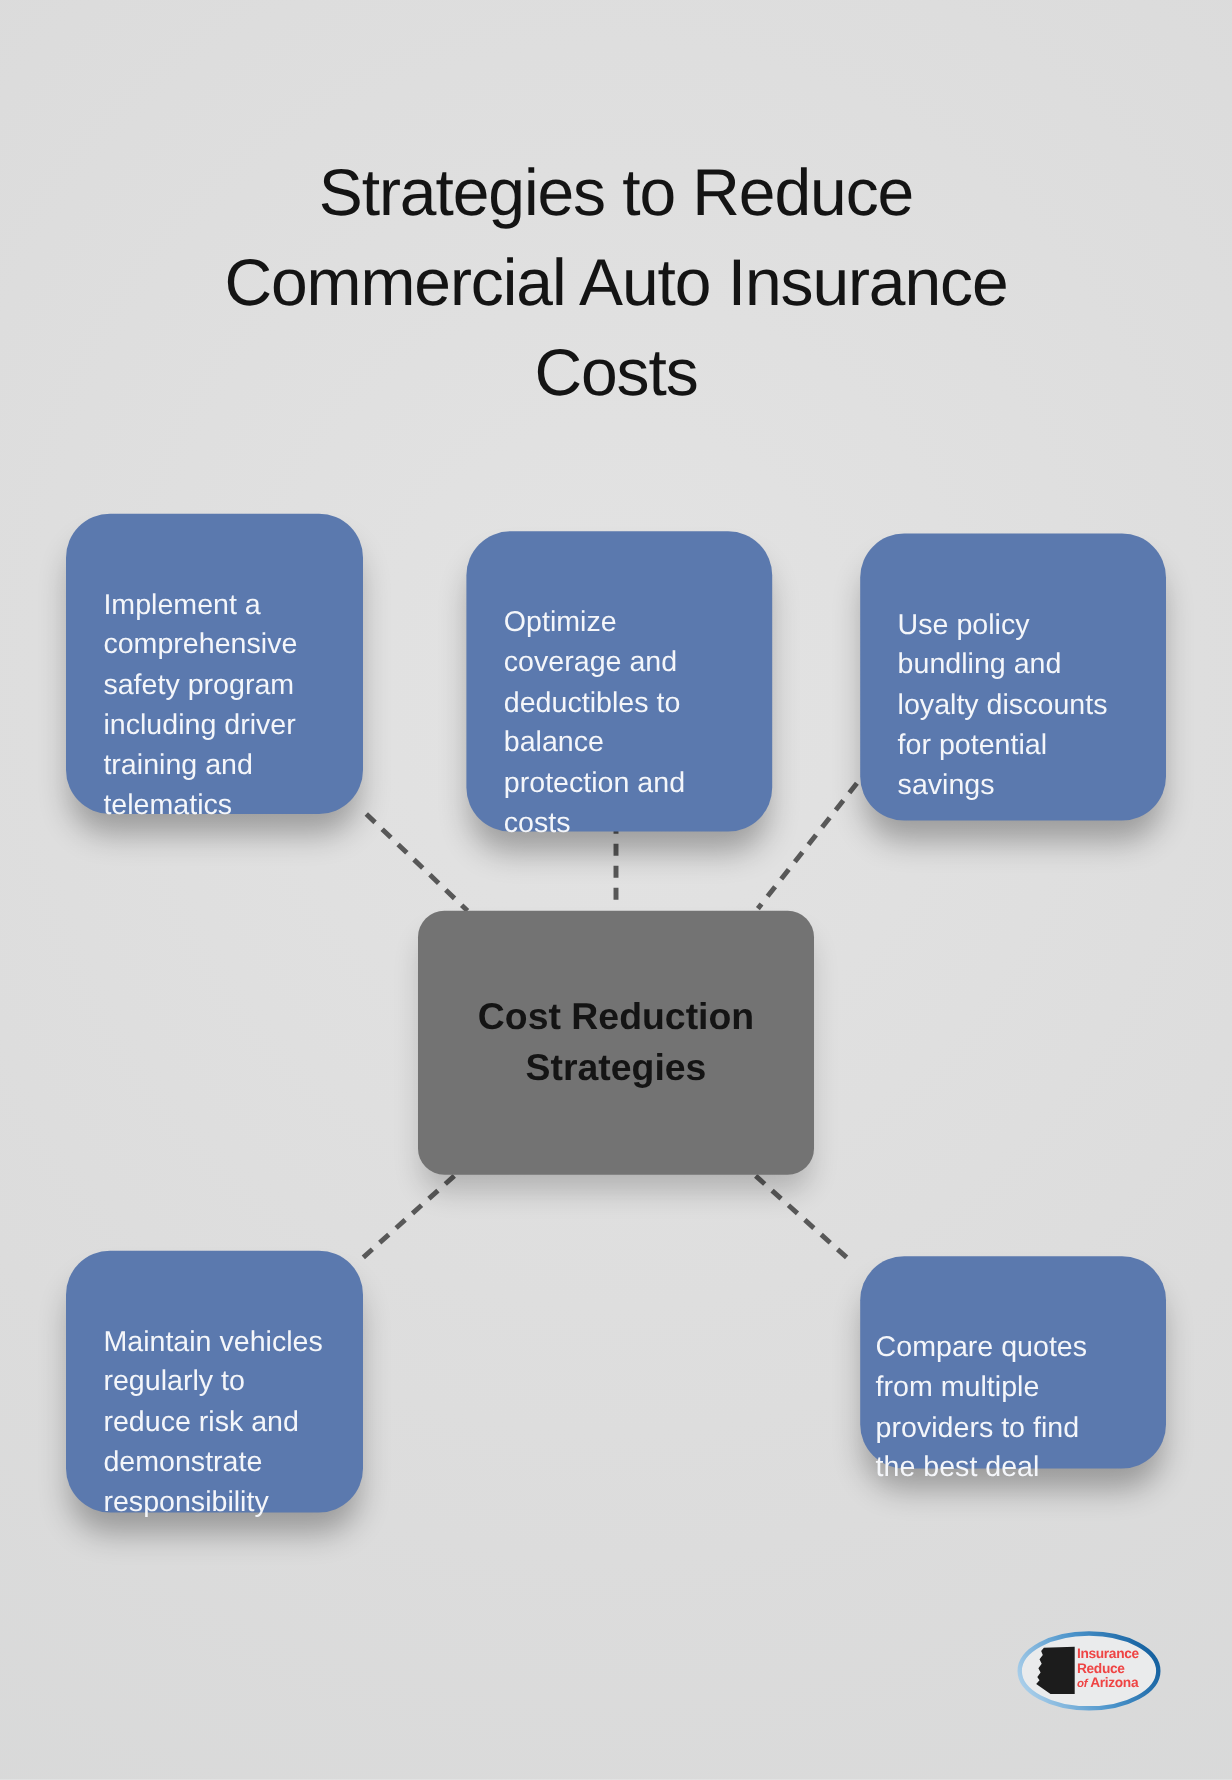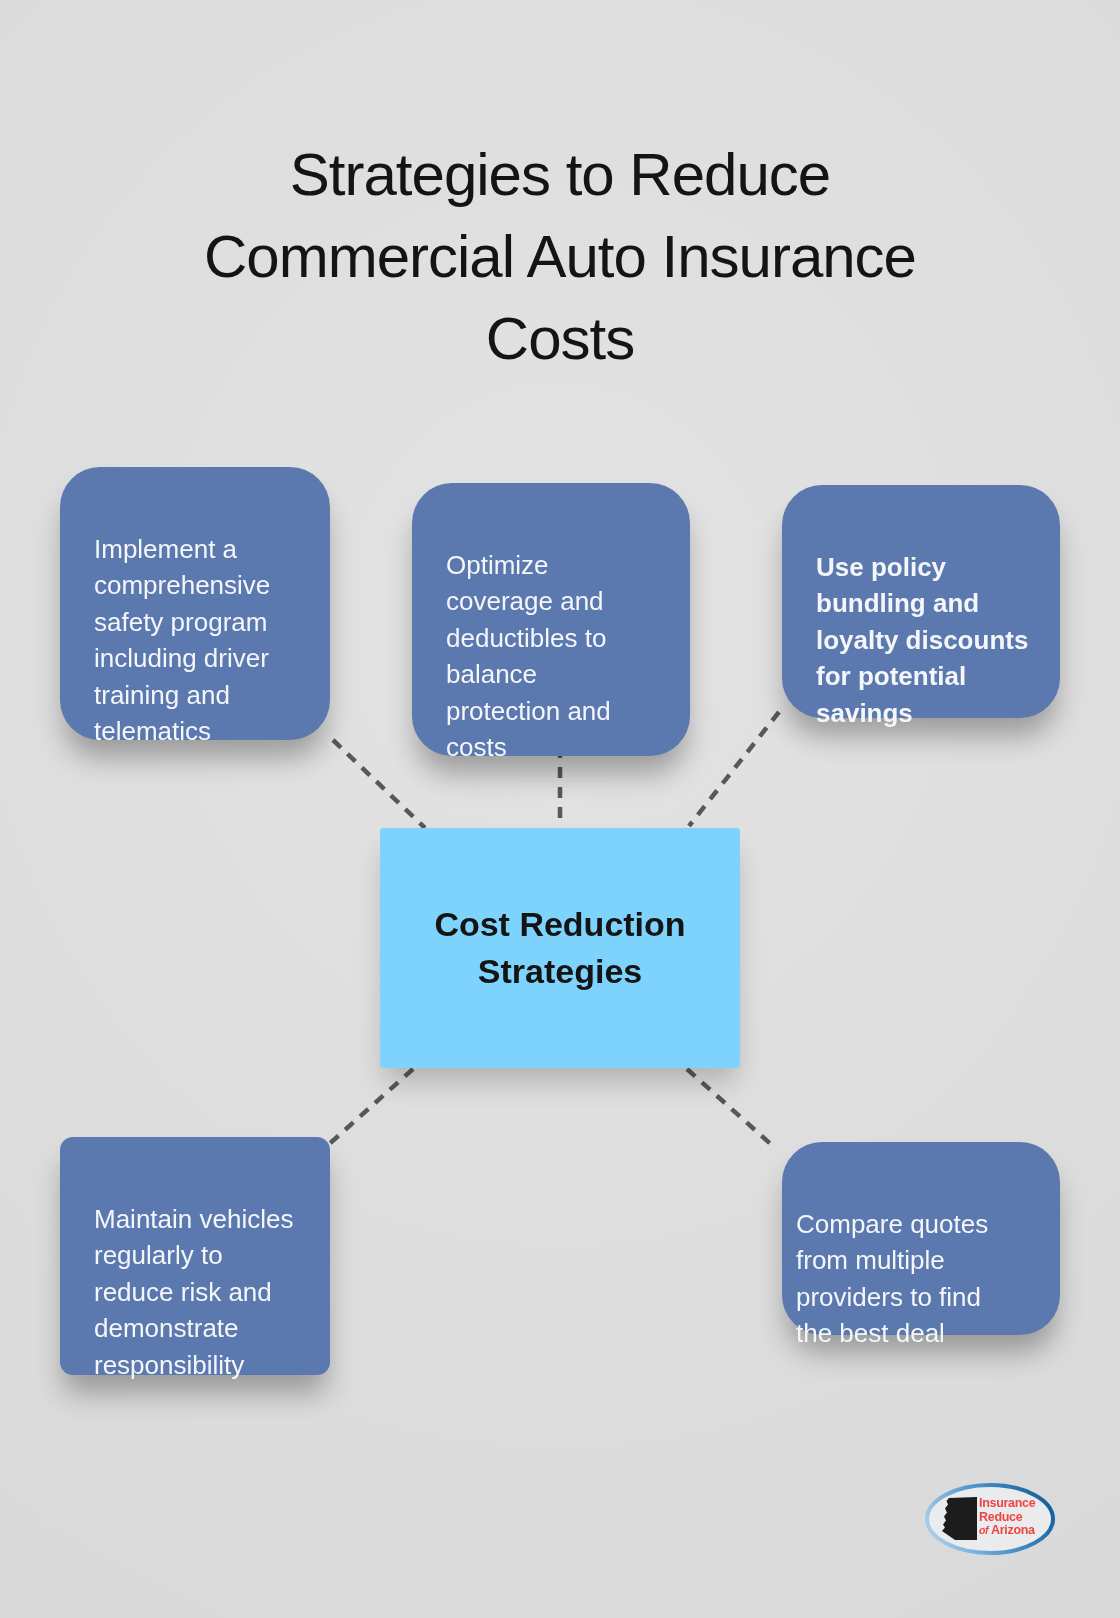--- a/index.html
+++ b/index.html
@@ -48,34 +48,34 @@
     background: #5b79ae;
     border-radius: 40px;
     color: #f4f6fa;
     font-size: 26px;
     line-height: 36.5px;
     padding: 27px 28px 24px 34px;
     white-space: pre-line;
     box-shadow: 0 22px 28px -4px rgba(0,0,0,0.30);
   }
   .node-tl { left: 60px;  top: 467px;  width: 270px; height: 273px; }
-  .node-tm { left: 412px; top: 483px;  width: 278px; height: 273px; }
-  .node-tr { left: 782px; top: 485px;  width: 278px; height: 233px; font-weight: bold; }
-  .node-bl { left: 60px;  top: 1137px; width: 270px; height: 238px; border-radius: 13px; }
+  .node-tm { left: 424px; top: 483px;  width: 278px; height: 273px; }
+  .node-tr { left: 782px; top: 485px;  width: 278px; height: 261px; }
+  .node-bl { left: 60px;  top: 1137px; width: 270px; height: 238px; }
   .node-br { left: 782px; top: 1142px; width: 278px; height: 193px; padding-left: 14px; }
 
   .center-node {
     position: absolute;
     left: 380px;
     top: 828px;
     width: 360px;
     height: 240px;
     box-sizing: border-box;
-    background: #7dd3fc;
-    border-radius: 4px;
+    background: #737373;
+    border-radius: 24px;
     display: flex;
     align-items: center;
     justify-content: center;
     text-align: center;
     font-size: 34px;
     font-weight: 700;
     line-height: 47px;
     color: #141414;
     white-space: pre-line;
     box-shadow: 0 18px 26px -4px rgba(0,0,0,0.20);

